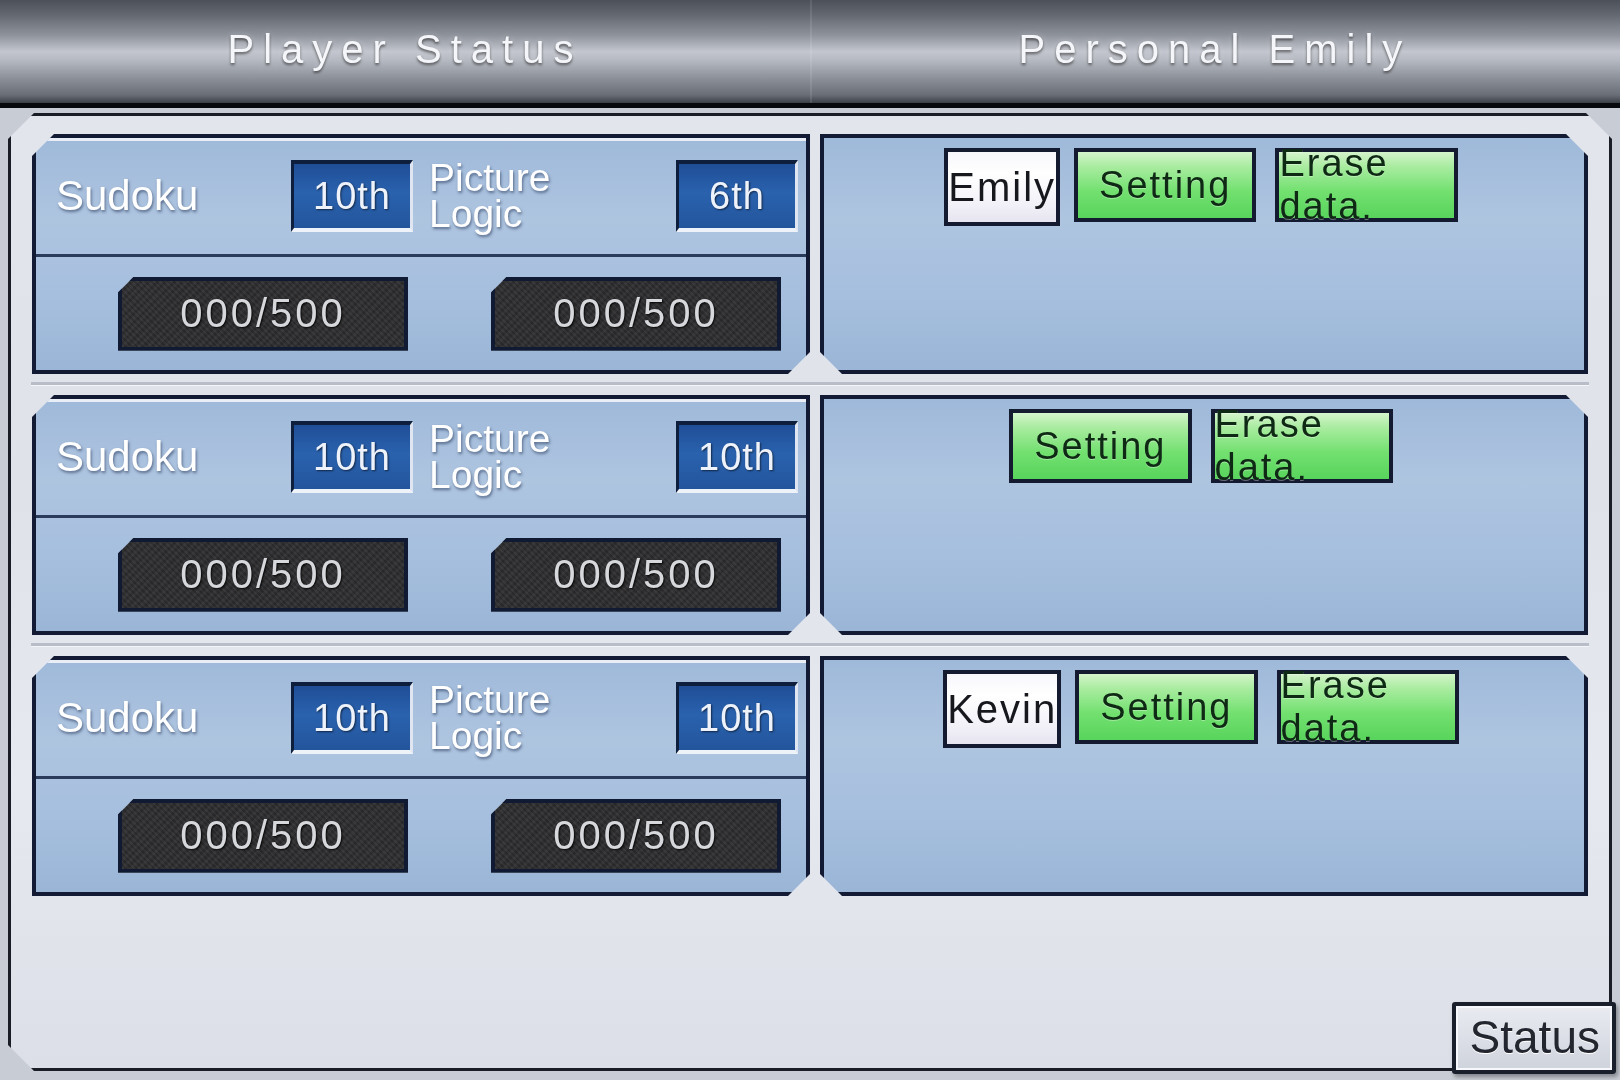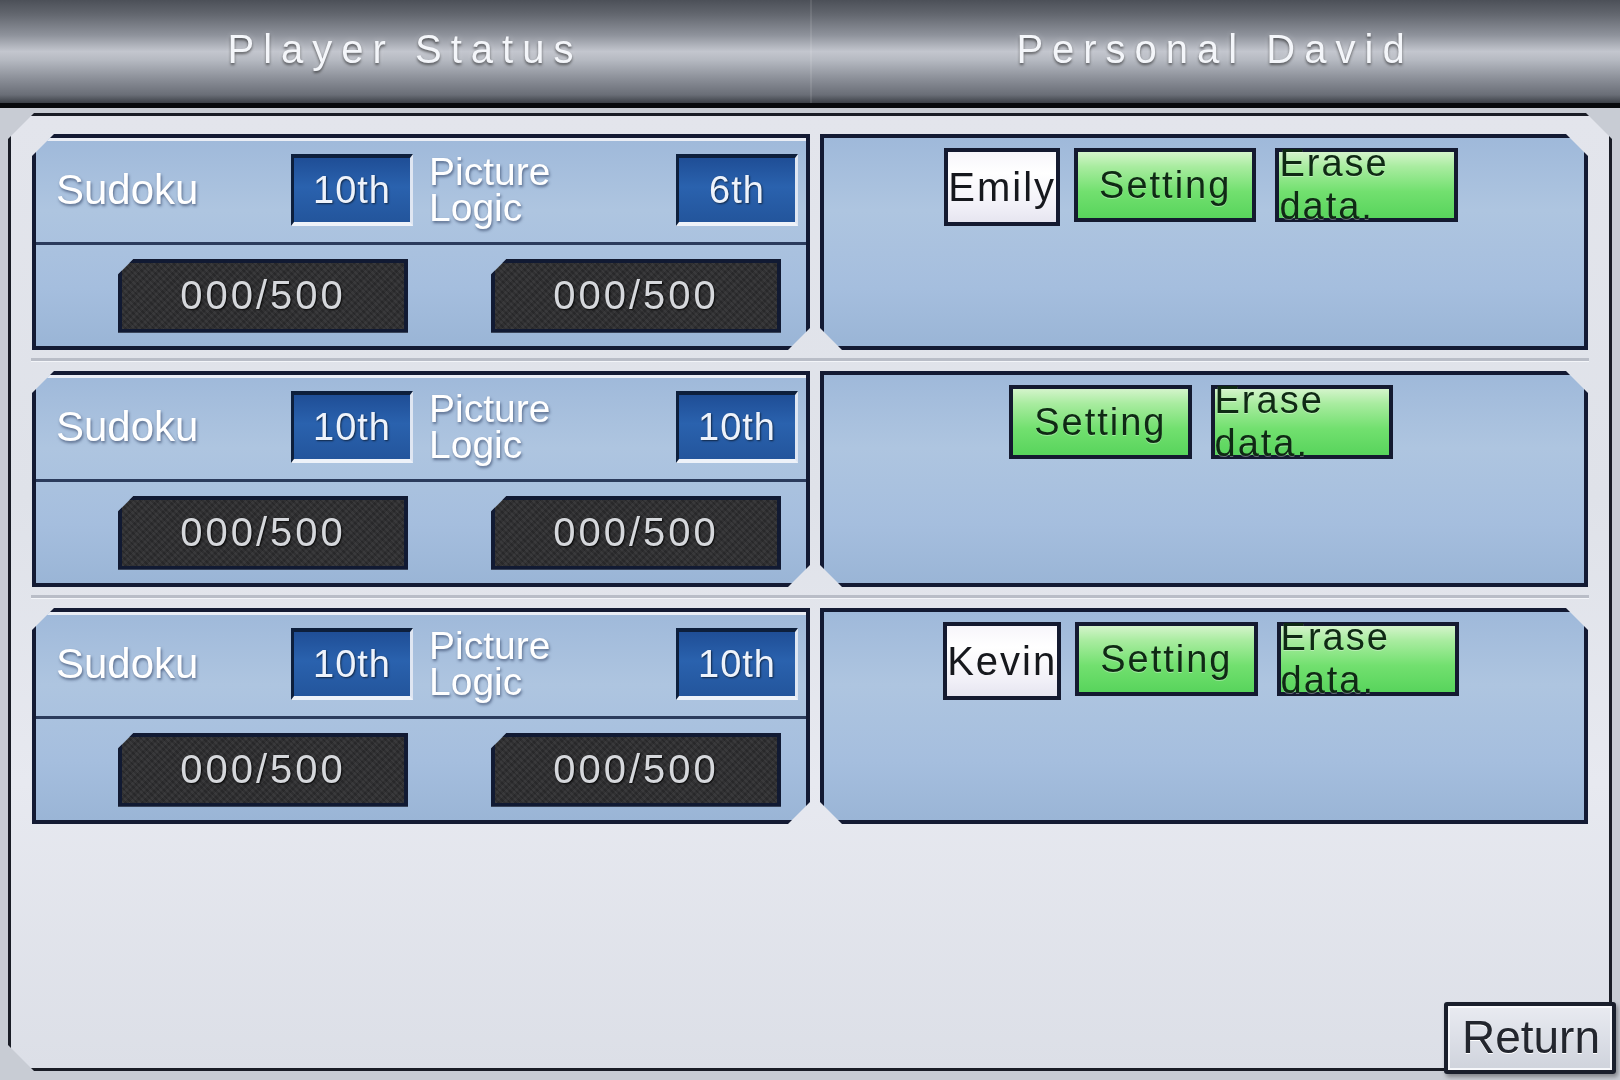--- a/index.html
+++ b/index.html
@@ -98,21 +98,21 @@
   .row-sep {
     height: 3px;
     background: #b9bdc7;
     border-bottom: 1px solid #f3f5f9;
     margin: 8px 2px 9px 2px;
   }
 
   .player-row {
     position: relative;
     display: flex;
-    height: 216px;
+    height: 240px;
     margin: 0 3px;
     box-sizing: border-box;
     justify-content: center;
   }
 
   
   .stats-card {
     position: relative;
     width: 778px;
     box-sizing: border-box;
@@ -285,21 +285,21 @@
 </head>
 <body>
 
 <div id="screen">
 
   <div id="header">
     <div class="header-half">
       <div class="header-title">Player Status</div>
     </div>
     <div class="header-half">
-      <div class="header-title">Personal David</div>
+      <div class="header-title">Personal Emily</div>
     </div>
   </div>
 
   <div id="panel-wrap">
     <div id="panel">
       <div id="panel-inner">
 
         <div class="player-row">
           <div class="stats-card">
             <div class="stats-top">
@@ -398,17 +398,17 @@
             </div>
           </div>
         </div>
 
       </div>
     </div>
   </div>
 
   <div id="footer">
     <div id="return-button">
-      <span id="return-label">Return</span>
+      <span id="return-label">Status</span>
     </div>
   </div>
 
 </div>
 
 </body></html>

